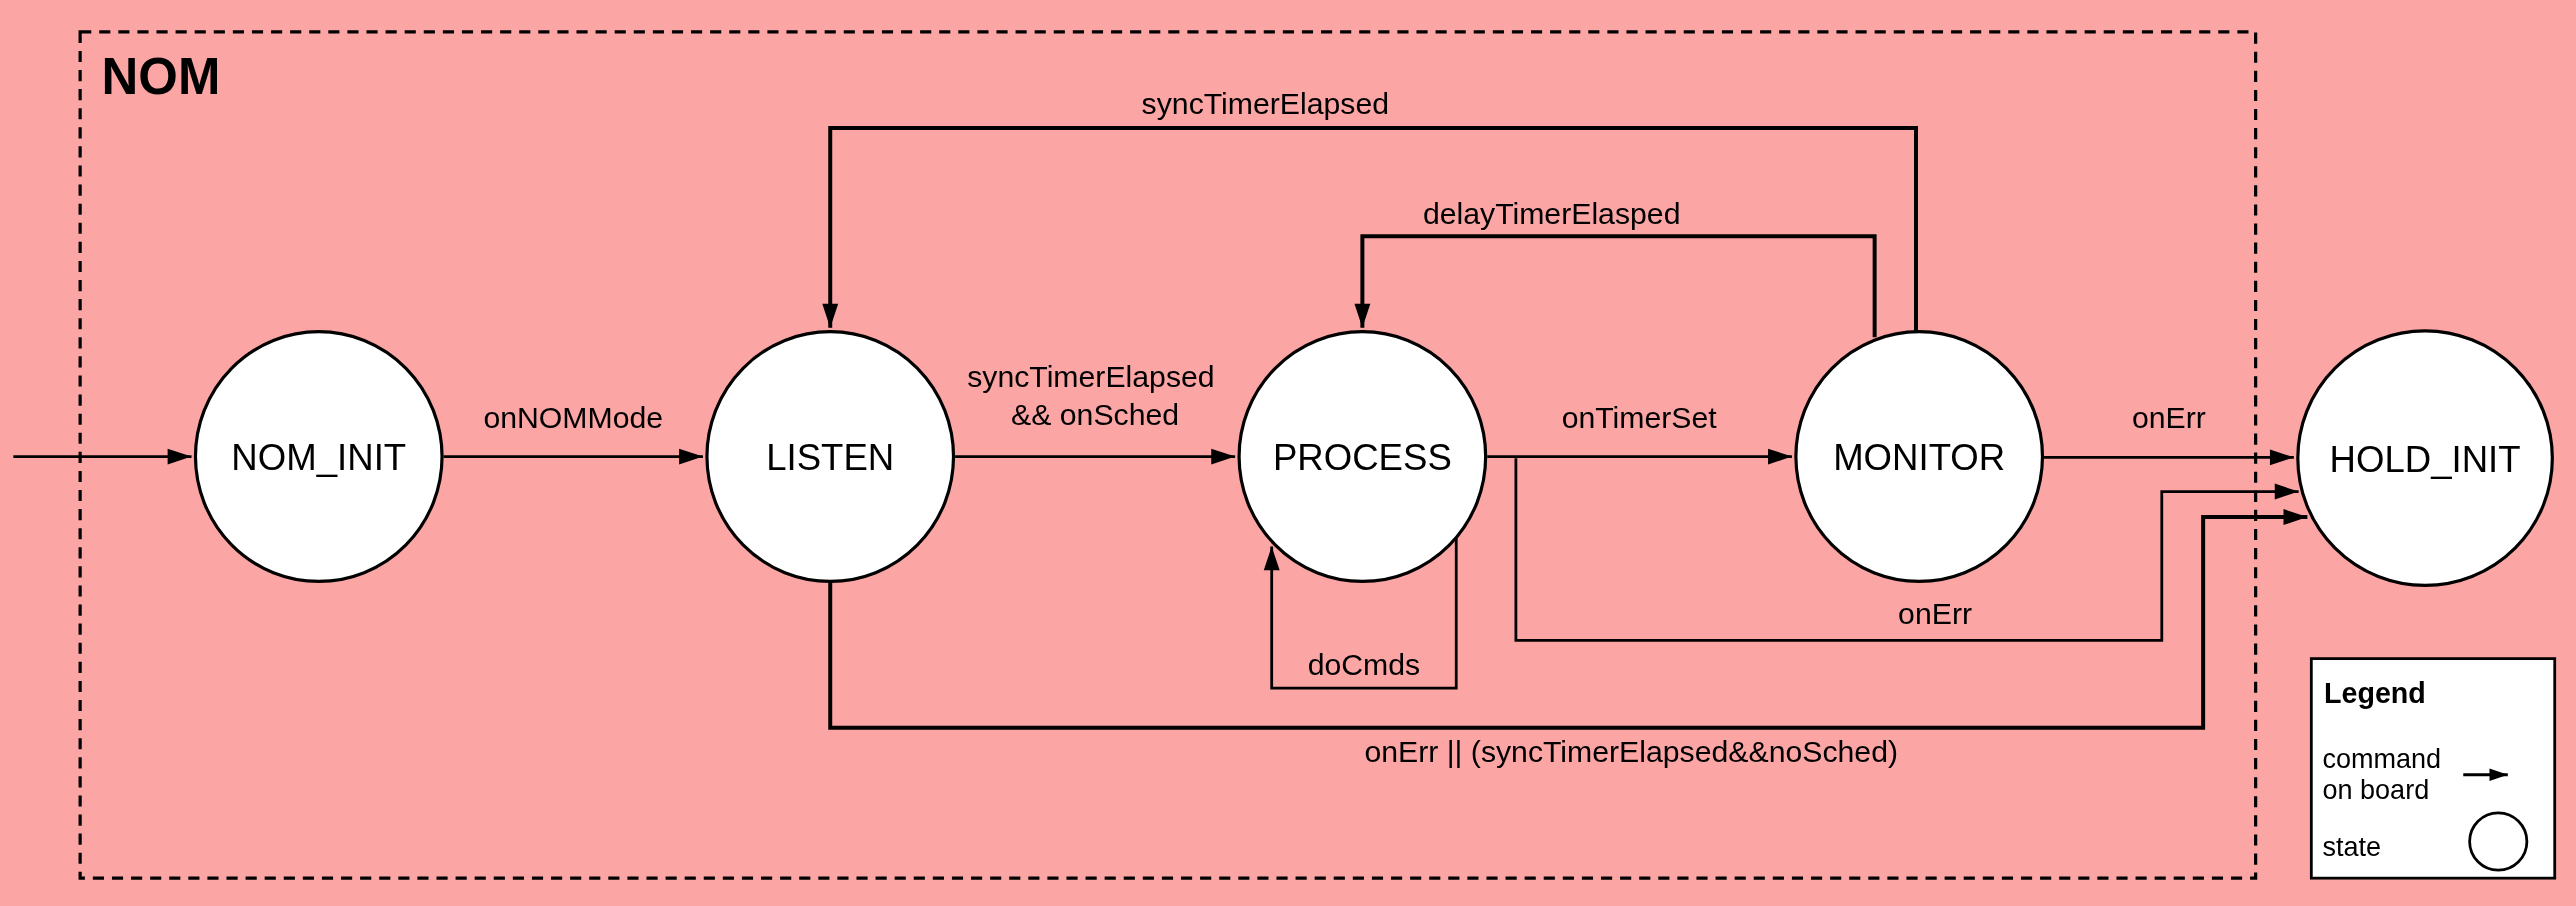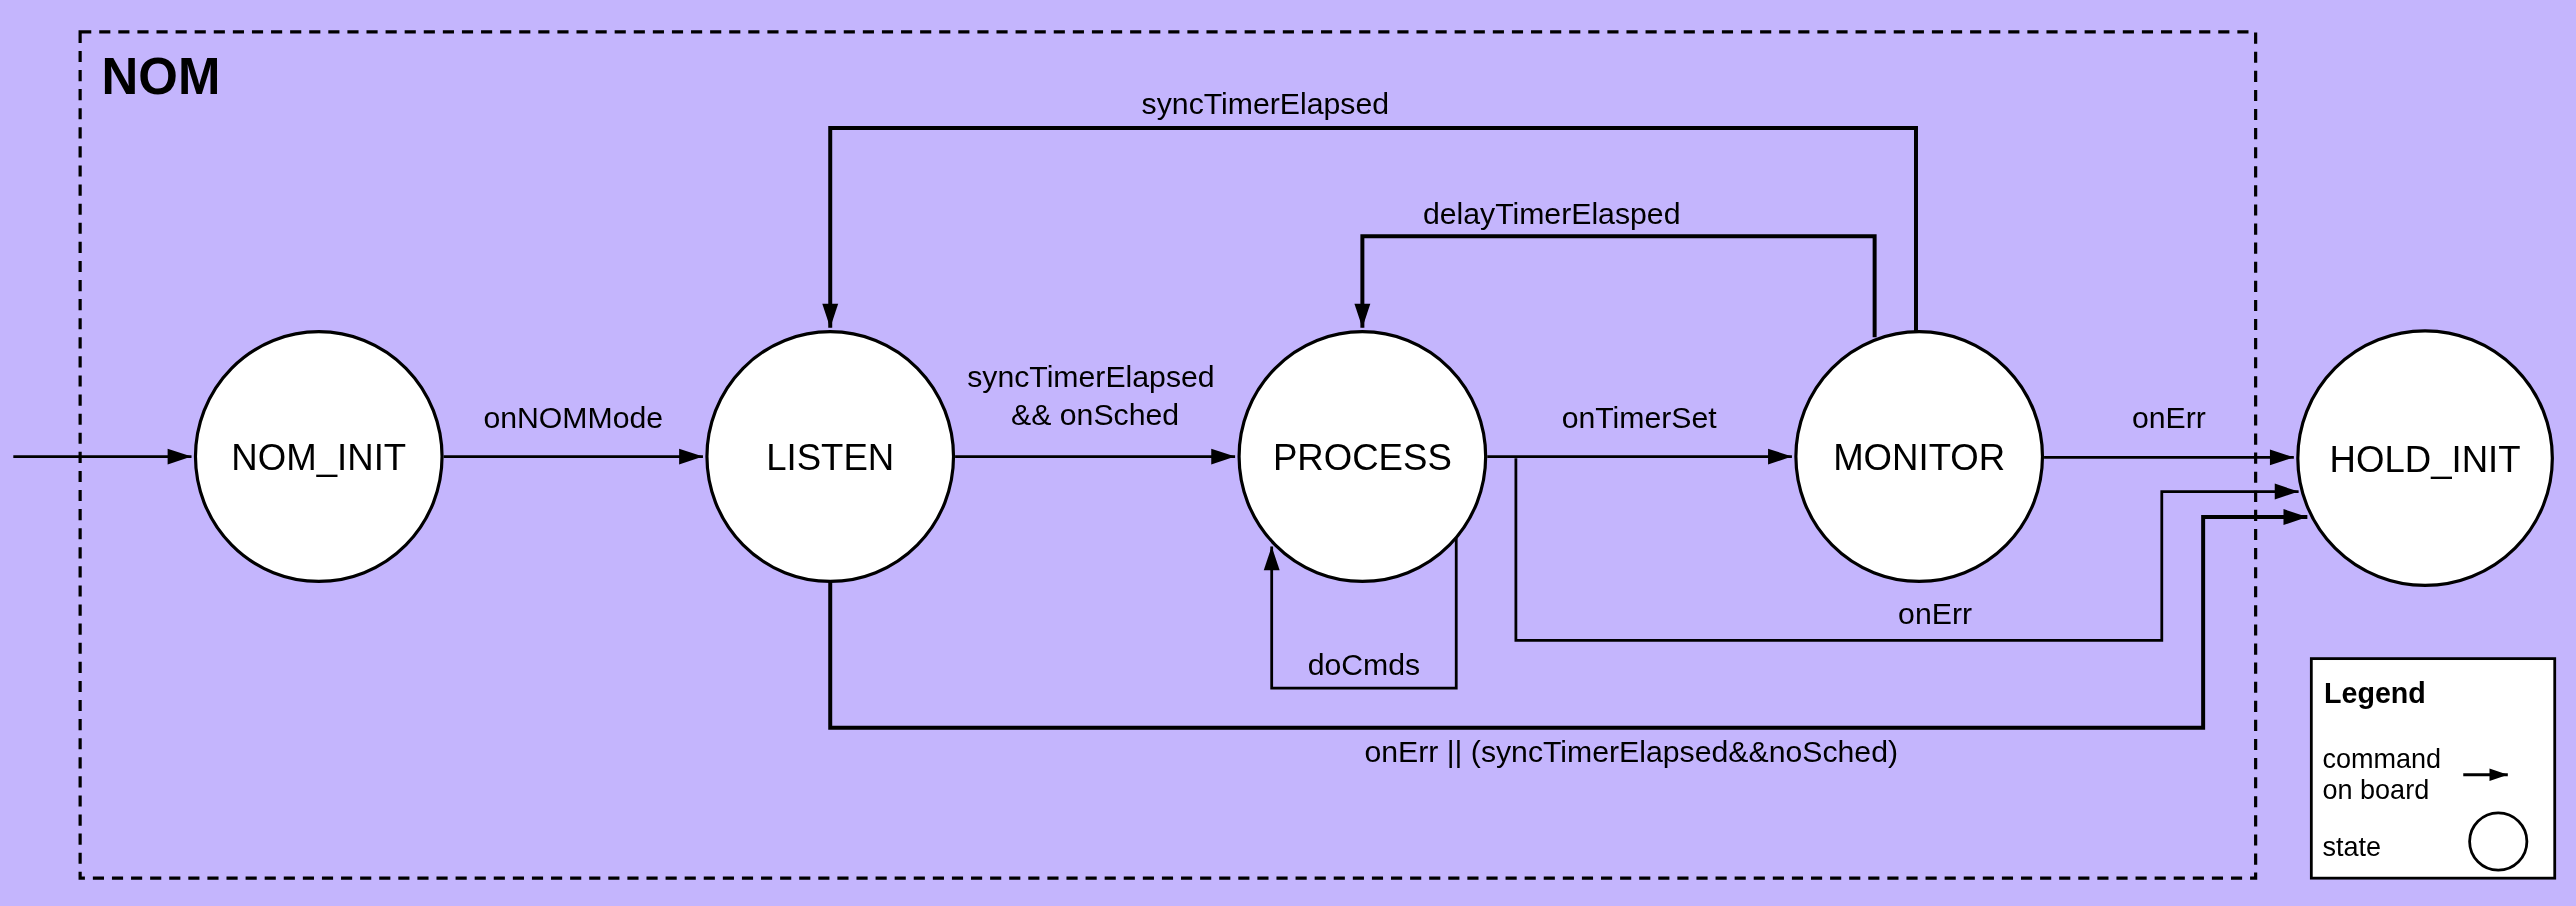--- a/index.html
+++ b/index.html
@@ -3,21 +3,21 @@
 <meta charset="utf-8">
 <style>
   html, body {
     margin: 0;
     padding: 0;
     background: #ffffff;
   }
   .canvas-wrap {
     width: 2576px;
     height: 906px;
-    background: #c4b5fd;
+    background: #fca5a5;
     overflow: hidden;
   }
   svg {
     display: block;
     font-family: "Liberation Sans", "DejaVu Sans", sans-serif;
   }
   .edge {
     fill: none;
     stroke: #000000;
     stroke-width: 3.5;

